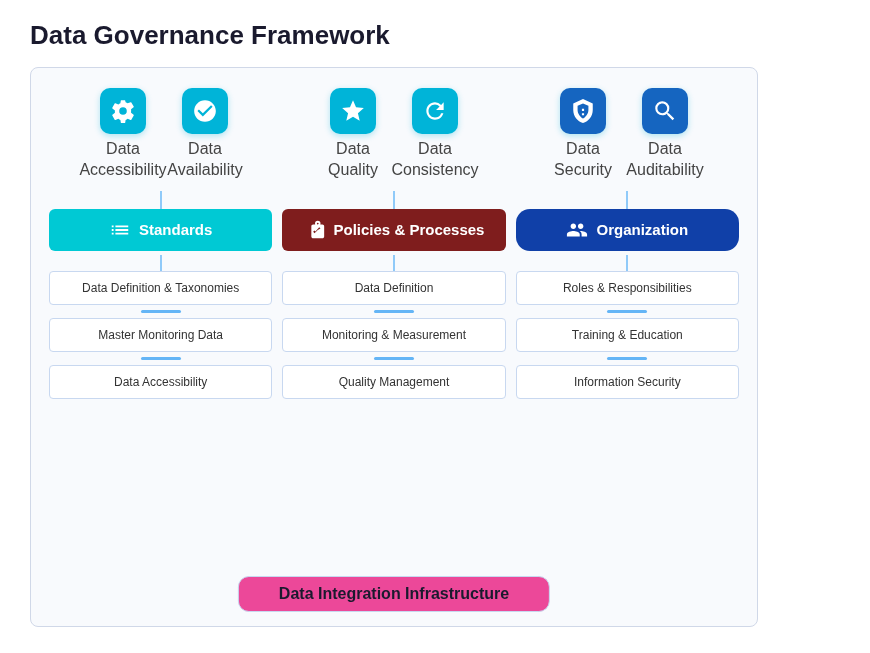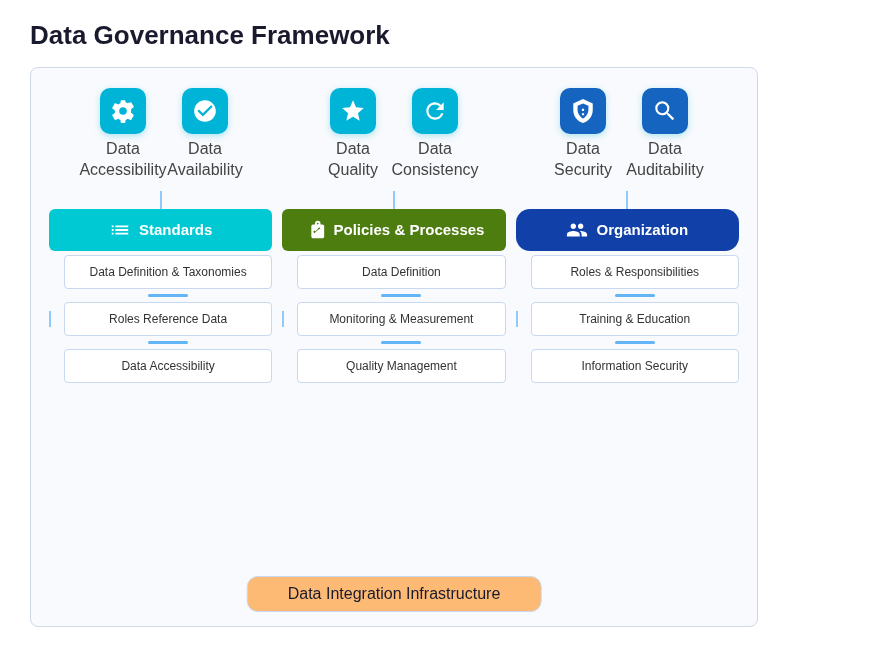--- a/index.html
+++ b/index.html
@@ -98,41 +98,41 @@
       display: flex;
       align-items: center;
       justify-content: center;
       gap: 8px;
       font-size: 15px;
       font-weight: 700;
       color: white;
     }
 
     .cat-cyan { background: #00c9d4; }
-    .cat-blue { background: #4d7c0f; }
+    .cat-blue { background: #7f1d1d; }
     .cat-darkblue { background: #1040a8; border-radius: 14px; }
 
     .category-box svg {
       width: 22px;
       height: 22px;
       fill: white;
     }
 
     
     .items-section {
       display: flex;
       gap: 10px;
       flex: 1;
     }
 
     .items-col {
       flex: 1;
       display: flex;
-      align-items: center;
-      gap: 13px;
+      flex-direction: column;
+      align-items: center;
     }
 
     .items-col-inner {
       width: 100%;
       display: flex;
       flex-direction: column;
       align-items: center;
     }
 
     .col-connector {
@@ -165,23 +165,23 @@
     
     .bottom-bar {
       position: absolute;
       bottom: 14px;
       left: 50%;
       transform: translateX(-50%);
       border: 1.5px solid #c8d8f0;
       border-radius: 11px;
       padding: 8px 40px;
       font-size: 16px;
-      font-weight: 400;
+      font-weight: 700;
       color: #1a1a2e;
-      background: #fdba74;
+      background: #ec4899;
       white-space: nowrap;
     }
 
     .top-connectors {
       display: flex;
       gap: 10px;
       margin-bottom: 0;
     }
 
     .top-conn-col {
@@ -318,21 +318,21 @@
     <div class="items-section" style="margin-top:4px;">
 
       <div class="items-col">
         <div class="col-connector"></div>
         <div class="items-col-inner">
           <div class="item-box">
             <span>Data Definition &amp; Taxonomies</span>
           </div>
           <div class="item-separator"></div>
           <div class="item-box">
-            <span>Roles Reference Data</span>
+            <span>Master Monitoring Data</span>
           </div>
           <div class="item-separator"></div>
           <div class="item-box">
             <span>Data Accessibility</span>
           </div>
         </div>
       </div>
 
       <div class="items-col">
         <div class="col-connector"></div>

